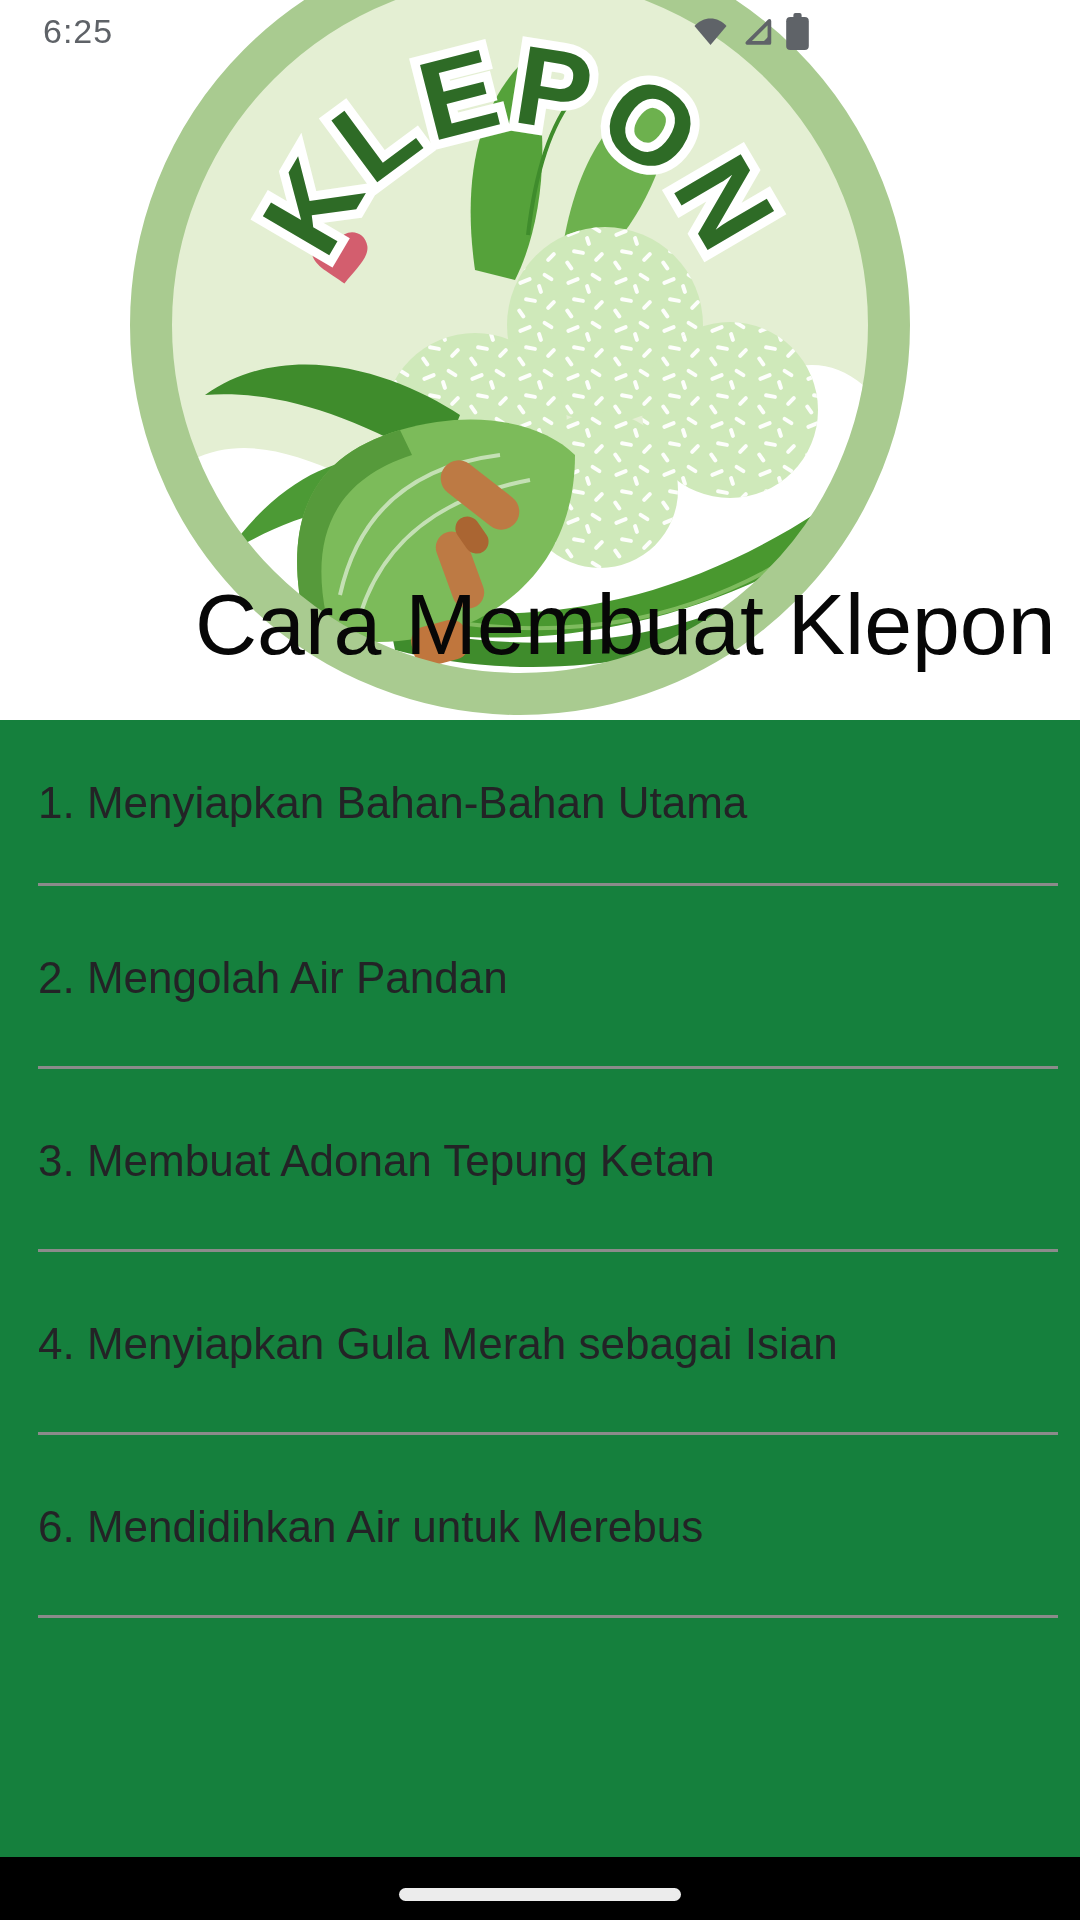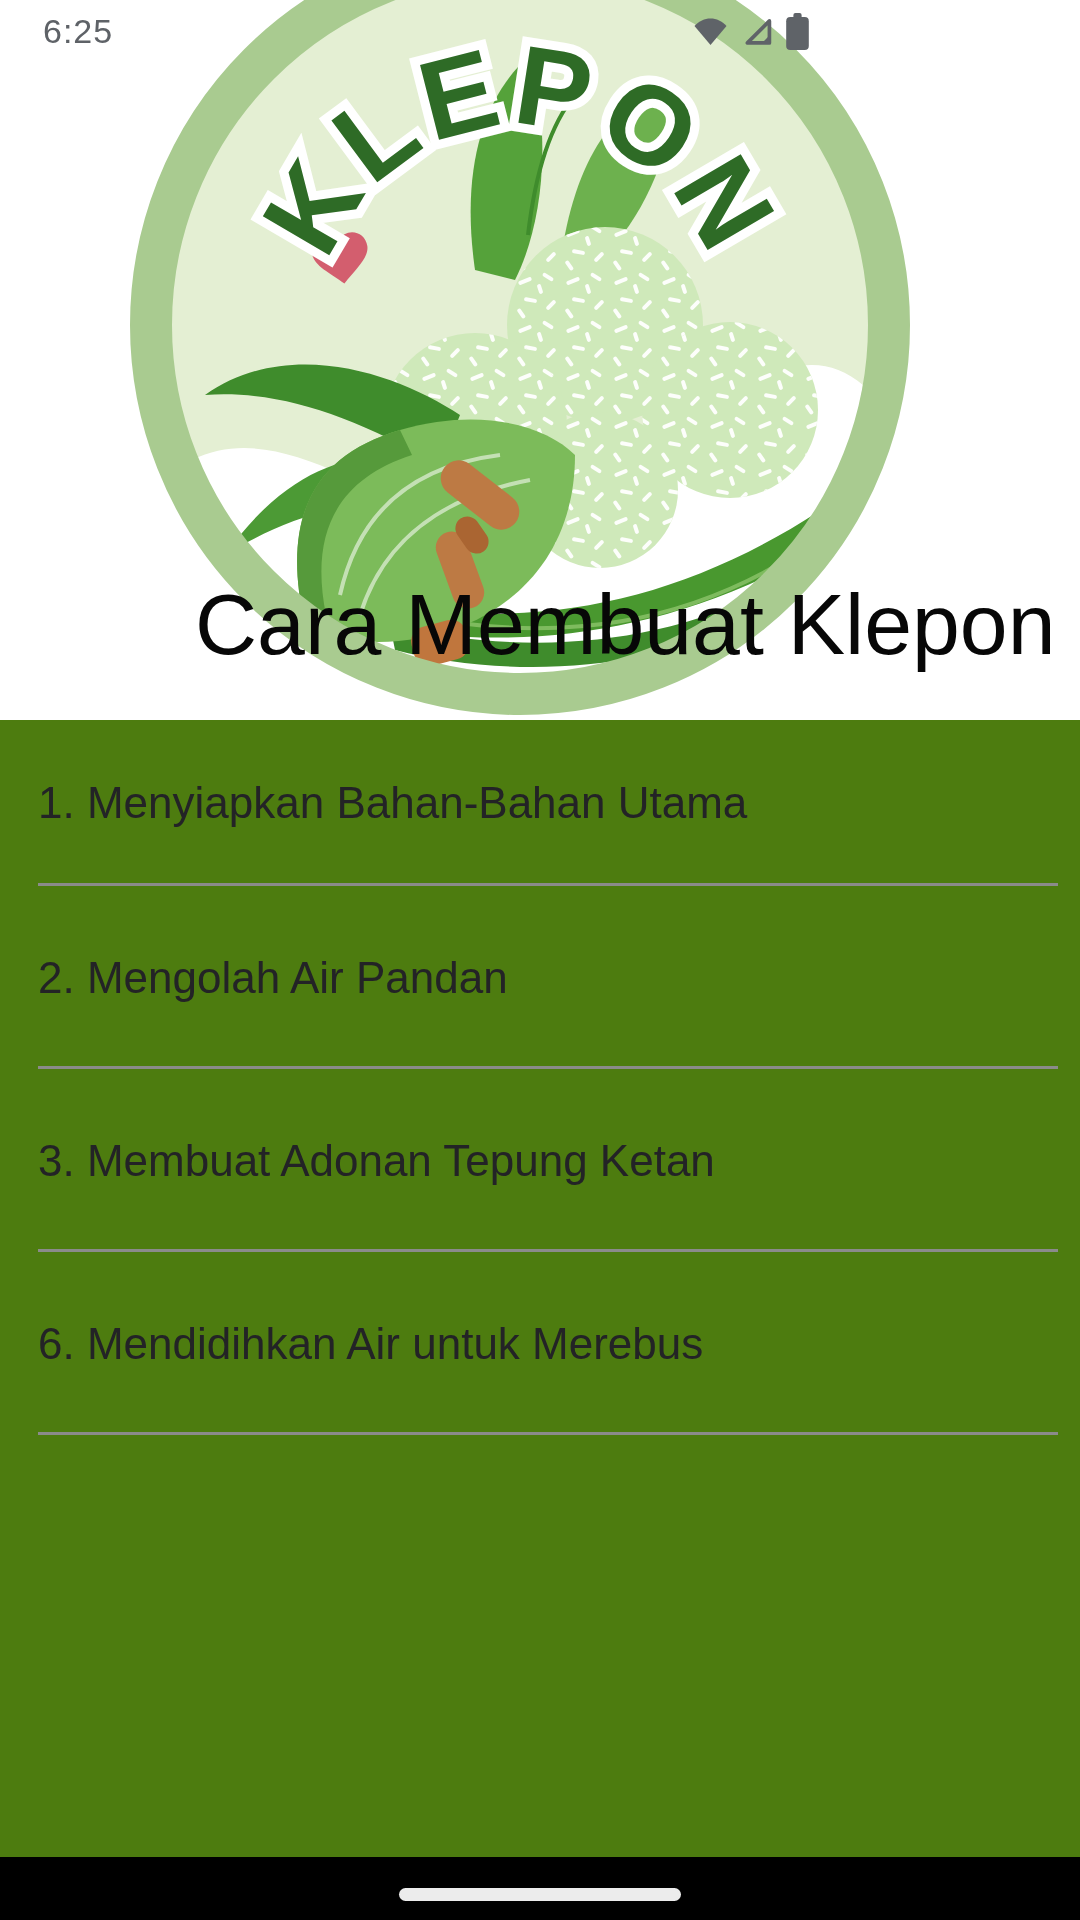--- a/index.html
+++ b/index.html
@@ -33,21 +33,21 @@
   
   .title{
     position:absolute;left:191px;top:577px;margin:4px;
     font-size:86px;line-height:86px;font-weight:400;color:#070707;
     white-space:nowrap;letter-spacing:0;
   }
 
   
   .steps{
     position:absolute;left:0;top:720px;width:1080px;height:1137px;
-    background:#4d7c0f;
+    background:#15803d;
   }
   .step-row{
     position:relative;
     height:183px;
     display:flex;align-items:center;
     padding-left:38px;box-sizing:border-box;
   }
   .step-row:first-child{height:166px;}
   .step-row::after{
     content:'';position:absolute;left:38px;right:22px;bottom:0;height:3px;
@@ -175,20 +175,23 @@
       <div class="step-row">
         <span class="step-label">1. Menyiapkan Bahan-Bahan Utama</span>
       </div>
       <div class="step-row">
         <span class="step-label">2. Mengolah Air Pandan</span>
       </div>
       <div class="step-row">
         <span class="step-label">3. Membuat Adonan Tepung Ketan</span>
       </div>
       <div class="step-row">
+        <span class="step-label">4. Menyiapkan Gula Merah sebagai Isian</span>
+      </div>
+      <div class="step-row">
         <span class="step-label">6. Mendidihkan Air untuk Merebus</span>
       </div>
     </div>
 
   <div class="navbar">
     <div class="pill"></div>
   </div>
 
 </div>
 

